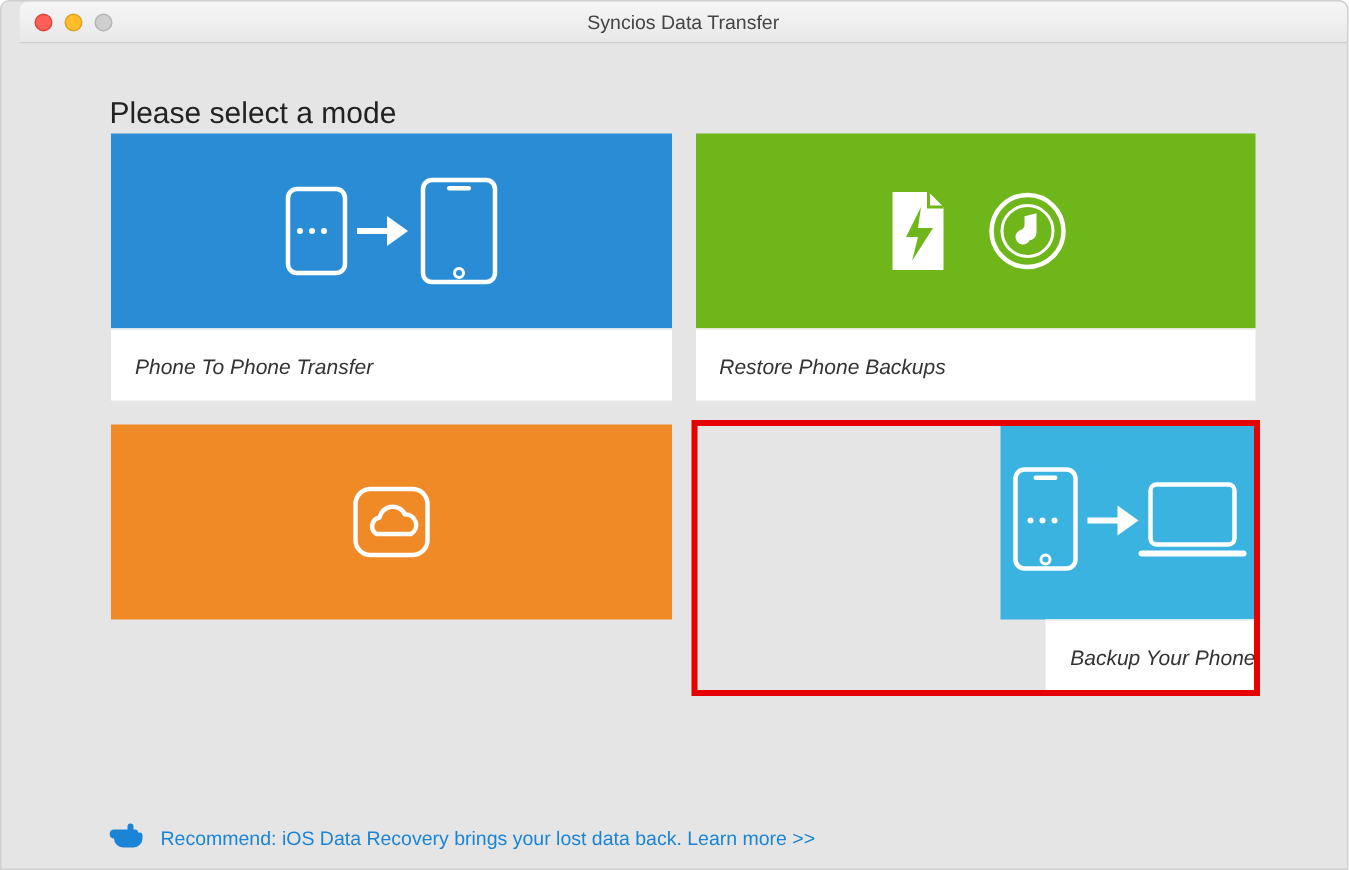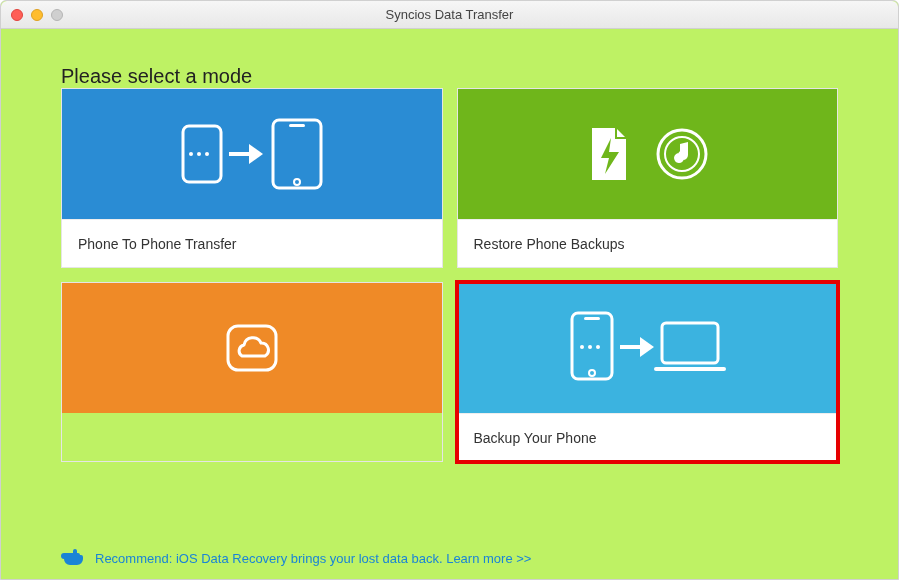--- a/index.html
+++ b/index.html
@@ -8,23 +8,24 @@
     background: #fff;
     width: 899px;
     height: 580px;
     overflow: hidden;
   }
   .window {
     width: 899px;
     height: 580px;
     border: 1px solid #d0d0d0;
     border-radius: 6px 6px 0 0;
-    background: #bef264;
+    background: #e5e5e5;
     display: flex;
     flex-direction: column;
+    padding-left: 12px;
   }
   .titlebar {
     height: 28px;
     background: linear-gradient(#f6f6f6, #e8e8e8);
     border-bottom: 1px solid #d0d0d0;
     border-radius: 6px 6px 0 0;
     display: flex;
     align-items: center;
     position: relative;
   }
@@ -57,20 +58,21 @@
     font-size: 20px;
     font-weight: 400;
     color: #222;
   }
   .grid {
     display: grid;
     grid-template-columns: 1fr 1fr;
     grid-template-rows: 1fr 1fr;
     gap: 14px;
     width: 100%;
+    font-style: italic;
   }
   .tile {
     display: flex;
     flex-direction: column;
     border: 1px solid #e5e5e5;
   }
   .tile-top {
     height: 130px;
     display: flex;
     align-items: center;
@@ -86,20 +88,21 @@
     background: #fff;
     border-top: 1px solid #eee;
   }
   .c-blue   { background: #2a8cd4; }
   .c-green  { background: #6fb61b; }
   .c-orange { background: #ef8a27; }
   .c-sky    { background: #3bb3e0; }
   .tile.highlight {
     outline: 4px solid #e60000;
     outline-offset: -2px;
+    align-items: flex-end;
   }
   .iconrow { display: flex; align-items: center; justify-content: center; gap: 20px; }
 
   .footer {
     margin-top: auto;
     padding-top: 18px;
     display: flex;
     align-items: center;
     gap: 8px;
   }

